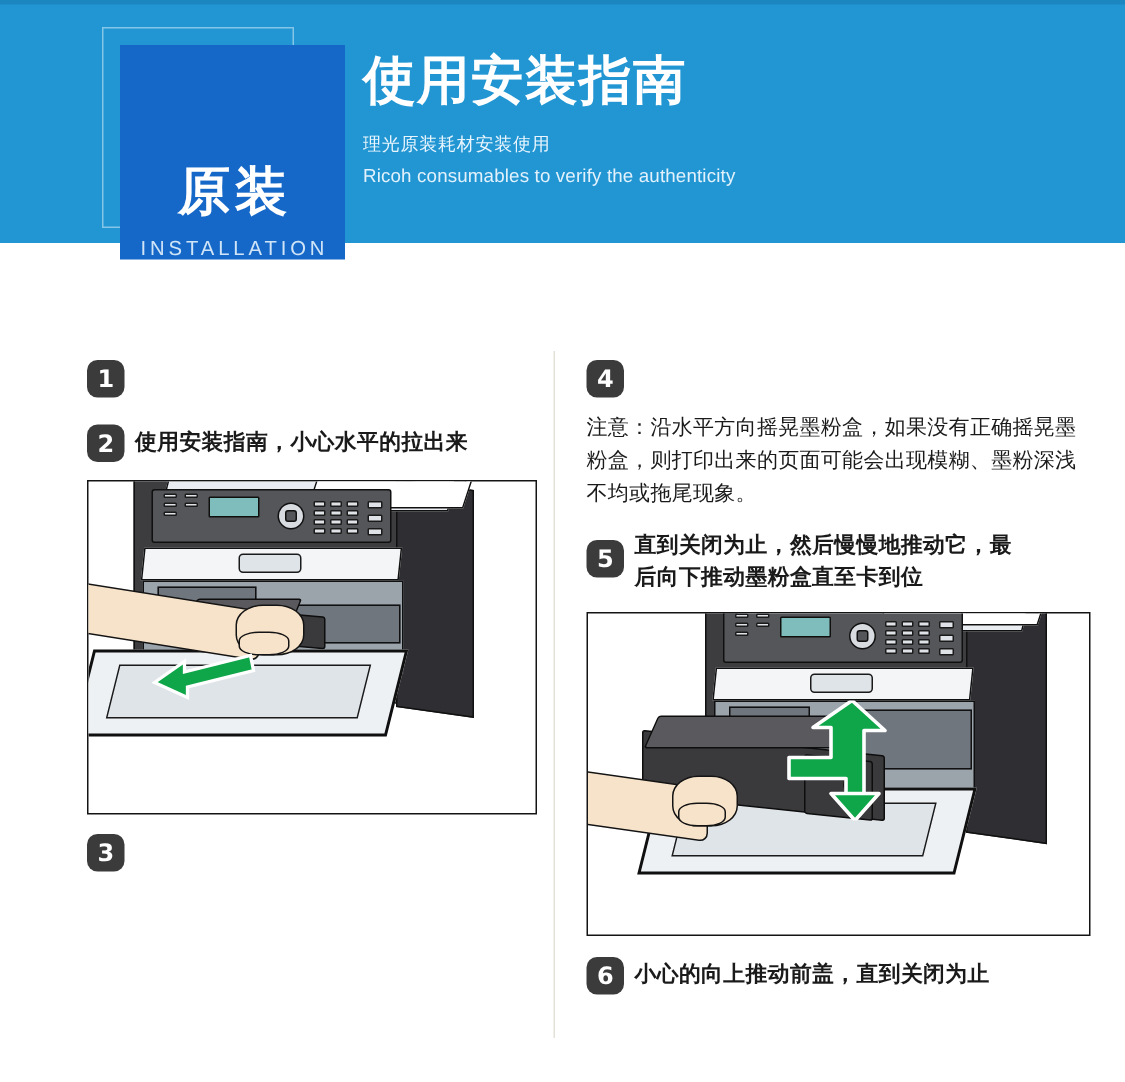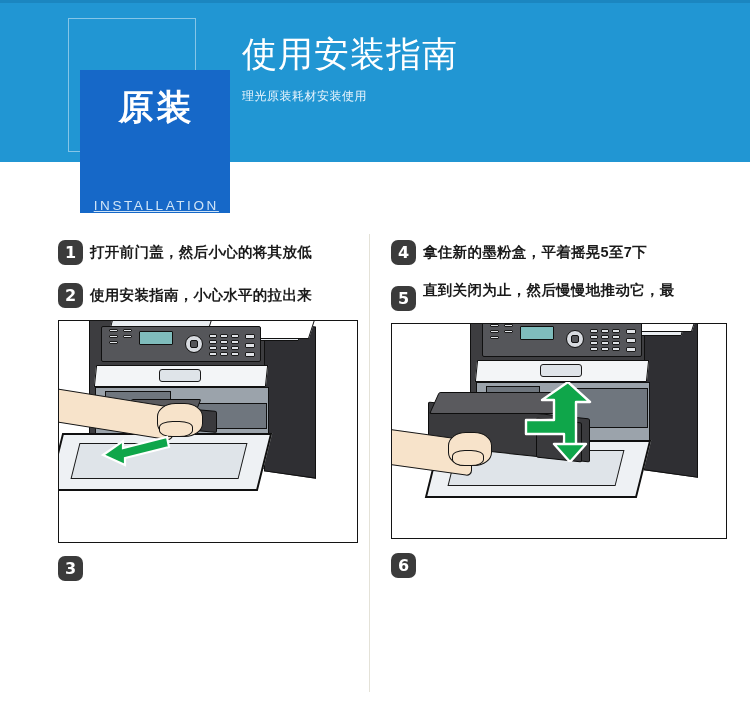--- a/index.html
+++ b/index.html
@@ -41,51 +41,49 @@
   .badge-box {
     position: absolute;
     left: 80px;
     top: 30px;
     width: 150px;
     height: 143px;
     background: #1668c8;
     display: flex;
     flex-direction: column;
     align-items: center;
-    justify-content: space-between;
+    justify-content: flex-end;
     box-sizing: border-box;
     padding-top: 16px;
-    margin-top: 40px;
   }
   .badge-line {
     color: #ffffff;
     font-weight: bold;
     font-size: 35px;
     line-height: 41px;
     letter-spacing: 3px;
     text-indent: 3px;
   }
   .badge-sub {
     color: #cfe4f7;
     font-size: 13.5px;
     letter-spacing: 2.6px;
     margin-top: 10px;
     text-indent: 2.6px;
-    text-decoration: underline;
   }
   .banner-text {
     position: absolute;
     left: 242px;
     top: 33px;
     width: 500px;
   }
   .banner-title {
     color: #ffffff;
     font-size: 35px;
-    font-weight: normal;
+    font-weight: bold;
     line-height: 42px;
     letter-spacing: 1px;
   }
   .banner-sub-cn {
     color: #eaf5fd;
     font-size: 12px;
     line-height: 24px;
     margin-top: 9px;
     letter-spacing: 0.5px;
   }
@@ -290,32 +288,32 @@
   <div class="badge-outline"></div>
 
   <div class="badge-box">
     <div class="badge-line">原装</div>
     <div class="badge-sub">INSTALLATION</div>
   </div>
 
   <div class="banner-text">
     <div class="banner-title">使用安装指南</div>
     <div class="banner-sub-cn">理光原装耗材安装使用</div>
+    <div class="banner-sub-en">Ricoh consumables to verify the authenticity</div>
   </div>
 </div>
 
 <div class="content">
 
   <div class="col-divider"></div>
 
   <div class="col col-left">
 
     <div class="step" style="margin-top:78px;">
       <div class="step-num">1</div>
-      <div class="step-text">打开前门盖，然后小心的将其放低</div>
     </div>
 
     <div class="step" style="margin-top:18px;">
       <div class="step-num">2</div>
       <div class="step-text">使用安装指南，小心水平的拉出来</div>
     </div>
 
     <div class="fig" style="margin-top:12px; width:300px; height:223px;">
 
       <div class="p-body" style="left:30px; top:-2px; width:222px; height:150px;"></div>
@@ -376,28 +374,29 @@
     <div class="step" style="margin-top:13px;">
       <div class="step-num">3</div>
     </div>
 
   </div>
 
   <div class="col col-right">
 
     <div class="step" style="margin-top:78px;">
       <div class="step-num">4</div>
-      <div class="step-text">拿住新的墨粉盒，平着摇晃5至7下</div>
-    </div>
-
+    </div>
+
+    <div class="note" style="margin-top:8px; width:338px;">注意：沿水平方向摇晃墨粉盒，如果没有正确摇晃墨粉盒，则打印出来的页面可能会出现模糊、墨粉深浅不均或拖尾现象。</div>
 
     <div class="step two-line" style="margin-top:13px;">
       <div class="step-num">5</div>
       <div>
         <div class="step-text">直到关闭为止，然后慢慢地推动它，最</div>
+        <div class="step-text" style="padding-top:0;">后向下推动墨粉盒直至卡到位</div>
       </div>
     </div>
 
     <div class="fig" style="margin-top:12px; width:336px; height:216px;">
 
       <div class="p-body" style="left:78px; top:-10px; width:222px; height:152px;"></div>
       <div class="side-shade" style="left:252px; top:-6px; width:54px; height:156px; transform:skewY(8deg);"></div>
 
       <div class="p-scanlid" style="left:100px; top:-24px; width:194px; height:36px; transform:skewX(-14deg);"></div>
       <div class="paper-sheet" style="left:198px; top:-18px; width:106px; height:26px; transform:skewX(-18deg);"></div>
@@ -448,16 +447,17 @@
       <div class="finger" style="left:60px; top:126px; width:32px; height:16px;"></div>
 
       <svg class="arrow-green" style="left:132px; top:58px;" width="68" height="80" viewBox="0 0 68 80">
         <polygon points="2,52 2,38 30,38 30,18 18,18 44,0 66,20 52,20 52,70 40,70 40,52" fill="#0fa64a" stroke="#ffffff" stroke-width="2.4" stroke-linejoin="round"></polygon>
         <polygon points="30,62 62,62 46,80" fill="#0fa64a" stroke="#ffffff" stroke-width="2.4" stroke-linejoin="round"></polygon>
       </svg>
     </div>
 
     <div class="step" style="margin-top:14px;">
       <div class="step-num">6</div>
+      <div class="step-text">小心的向上推动前盖，直到关闭为止</div>
     </div>
   </div>
 
 </div>
 
 </body></html>

